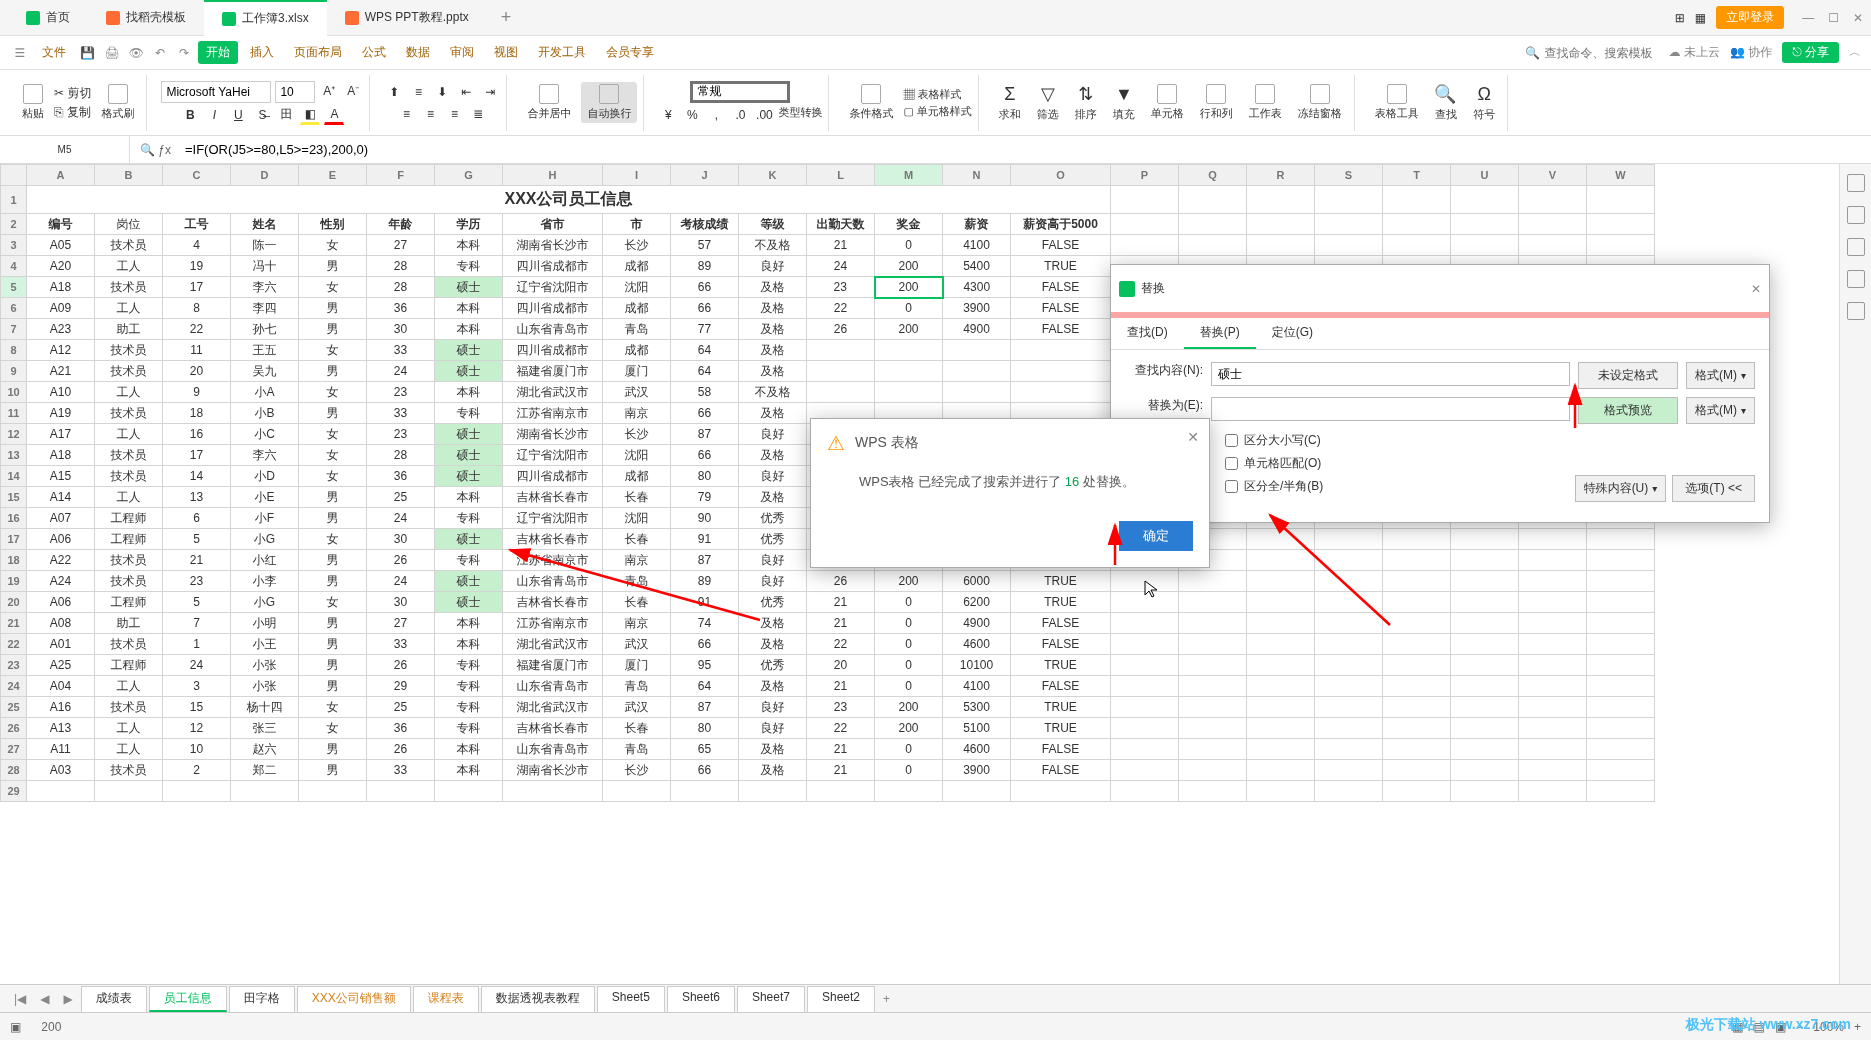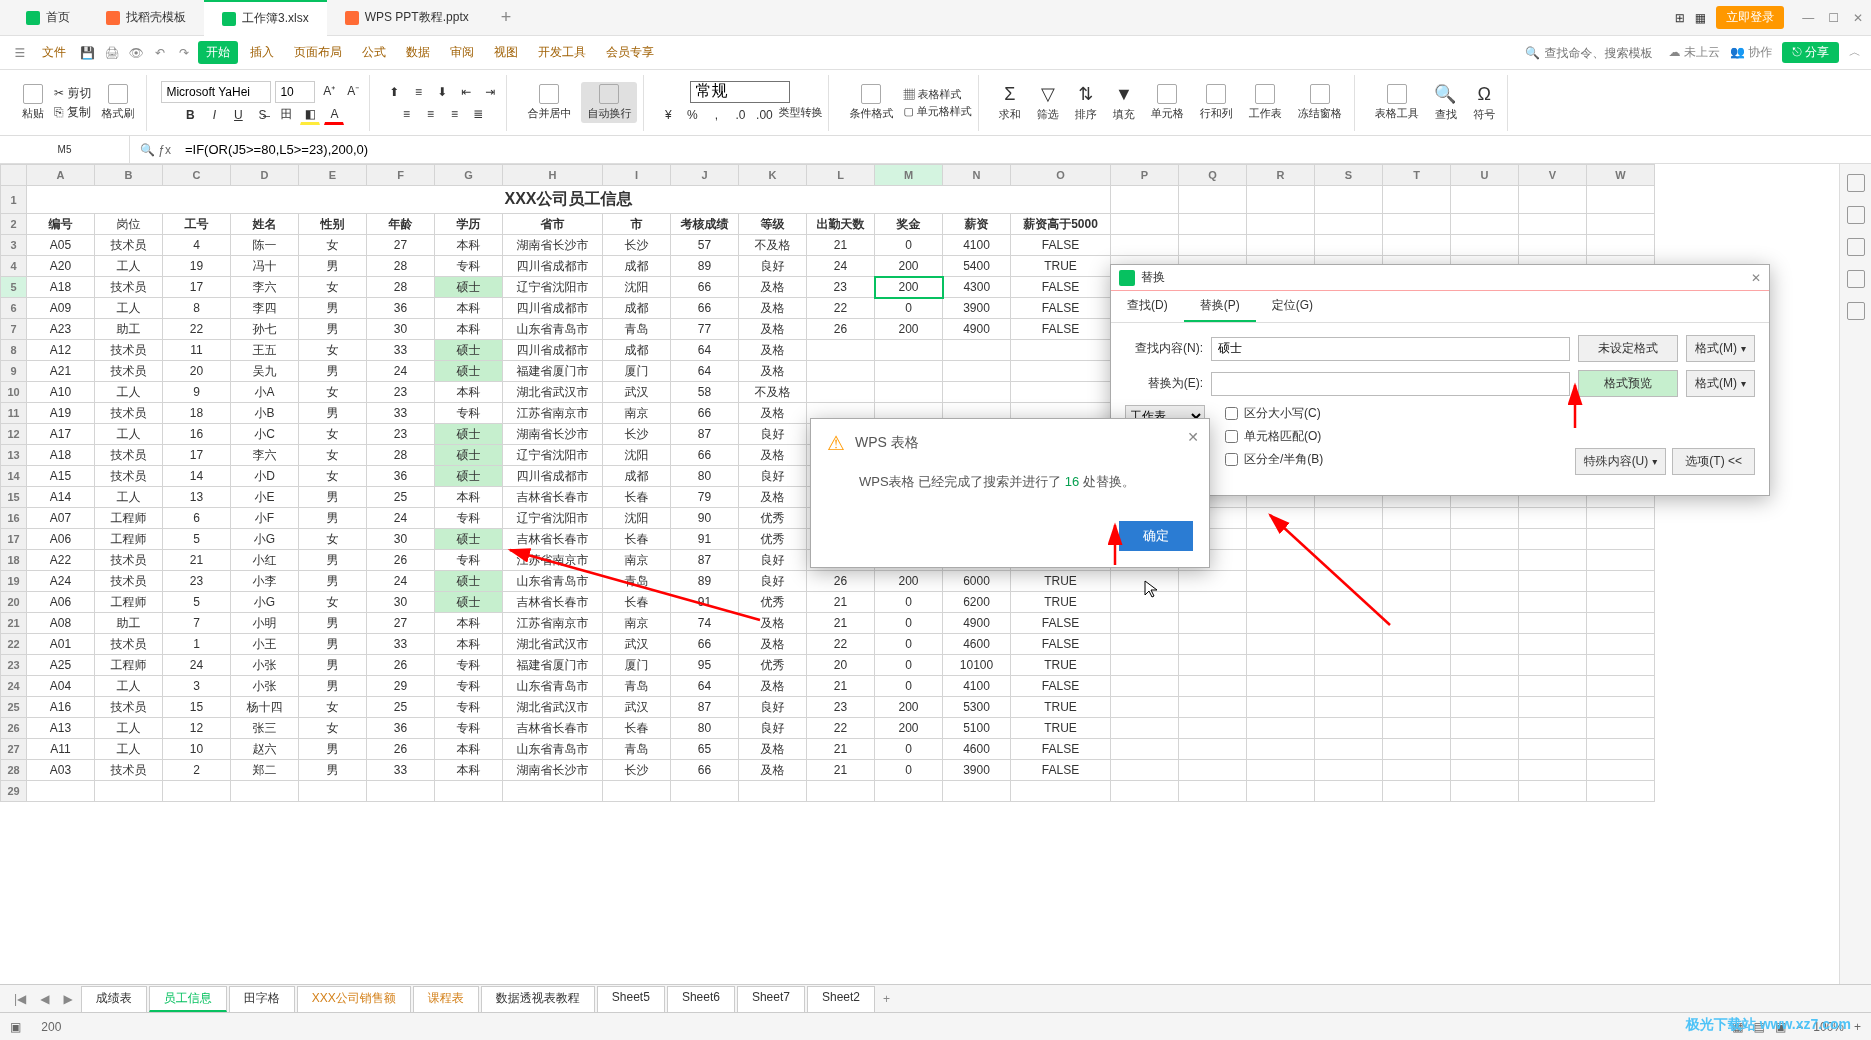--- a/index.html
+++ b/index.html
@@ -26,21 +26,21 @@
 .share-btn{background:#07c160;color:#fff;padding:2px 10px;border-radius:3px}
 .ribbon{height:66px;display:flex;align-items:center;padding:4px 10px;border-bottom:1px solid #ddd;gap:8px}
 .rgrp{display:flex;align-items:center;gap:4px;padding:0 6px;border-right:1px solid #e0e0e0;height:56px}
 .rgrp.col{flex-direction:column;justify-content:center;gap:2px}
 .rbtn{display:flex;flex-direction:column;align-items:center;gap:2px;padding:2px 6px;cursor:pointer;font-size:11px}
 .rbtn .ic{width:20px;height:20px;border:1px solid #aaa;border-radius:2px}
 .fontname{border:1px solid #ccc;width:110px;height:22px;padding:0 4px;font-size:12px}
 .fontsize{border:1px solid #ccc;width:40px;height:22px;padding:0 4px;font-size:12px}
 .fmt-row{display:flex;gap:4px}
 .fmt-btn{width:20px;height:20px;display:flex;align-items:center;justify-content:center;cursor:pointer;border:1px solid transparent}
-.numfmt{border:1px solid #737373;width:100px;height:22px;font-size:16px;padding:0 4px}
+.numfmt{border:3px solid #737373;width:100px;height:22px;font-size:12px;padding:0 4px}
 .fbar{height:28px;display:flex;align-items:center;border-bottom:1px solid #ddd}
 .namebox{width:130px;border-right:1px solid #ddd;height:28px;display:flex;align-items:center;justify-content:center;font-size:10px}
 .fx{padding:0 10px;color:#666}
 .finput{flex:1;border:none;outline:none;font-size:13px;padding:0 4px}
 .grid{position:relative;overflow:auto;height:calc(1040px - 36px - 34px - 66px - 28px - 28px - 28px)}
 table{border-collapse:collapse;table-layout:fixed}
 th,td{border:1px solid #d4d4d4;height:21px;font-size:12px;text-align:center;overflow:hidden;white-space:nowrap}
 .rowh{width:26px;background:#f0f0f0;color:#777;font-size:11px}
 .colh{background:#f0f0f0;color:#777;font-size:11px;height:20px}
 .corner{width:26px;background:#f0f0f0}
@@ -60,28 +60,28 @@
 .dlg-alert{left:810px;top:418px;width:400px}
 .dlg-alert .hdr{display:flex;align-items:center;padding:12px 16px;gap:10px}
 .dlg-alert .warn{color:#ff9800;font-size:20px}
 .dlg-alert .ttl{font-size:14px;color:#555}
 .dlg-alert .cls{position:absolute;right:10px;top:10px;color:#888;cursor:pointer;font-size:14px}
 .dlg-alert .body{padding:6px 48px 20px;font-size:13px;color:#555}
 .dlg-alert .body .num{color:#07a050}
 .dlg-alert .ftr{display:flex;justify-content:flex-end;padding:10px 16px 16px}
 .dlg-alert .okbtn{background:#2b7cd3;color:#fff;padding:6px 24px;border:none;cursor:pointer;font-size:13px}
 .dlg-find{left:1110px;top:264px;width:660px}
-.dlg-find .hdr{display:flex;align-items:center;padding:4px 8px;border-bottom:1px solid #fca5a5}
+.dlg-find .hdr{display:flex;align-items:center;padding:15px 8px;border-bottom:6px solid #fca5a5}
 .dlg-find .hdr .ico{width:16px;height:16px;background:#07c160;border-radius:2px;margin-right:6px}
 .dlg-find .cls{margin-left:auto;color:#888;cursor:pointer}
 .dlg-find .tabs{display:flex;border-bottom:1px solid #ddd}
 .dlg-find .dtab{padding:6px 16px;cursor:pointer;font-size:12px}
 .dlg-find .dtab.active{border-bottom:2px solid #07c160}
 .dlg-find .form{padding:12px 14px}
-.dlg-find .frow{display:flex;align-items:center;gap:8px;margin-bottom:8px}
+.dlg-find .frow{display:flex;gap:8px;margin-bottom:8px}
 .dlg-find .flbl{width:78px;text-align:right;font-size:12px}
 .dlg-find .finp{flex:1;border:1px solid #bbb;height:24px;padding:0 6px;font-size:12px}
 .dlg-find .fbtn{border:1px solid #bbb;background:#f0f0f0;padding:4px 12px;font-size:12px;cursor:pointer;min-width:100px;text-align:center}
 .dlg-find .fbtn.preview{background:#c6efce}
 .dlg-find .fbtn.dd{min-width:56px;padding:4px 8px;position:relative}
 .dlg-find .fbtn.dd::after{content:"▾";margin-left:4px;font-size:10px}
 .dlg-find .opts{display:flex;gap:20px;margin-top:4px}
 .dlg-find .optcol{display:flex;flex-direction:column;gap:6px}
 .dlg-find .optrow{display:flex;align-items:center;gap:6px;font-size:12px}
 .dlg-find .sel{border:1px solid #bbb;height:22px;width:80px;font-size:12px}

